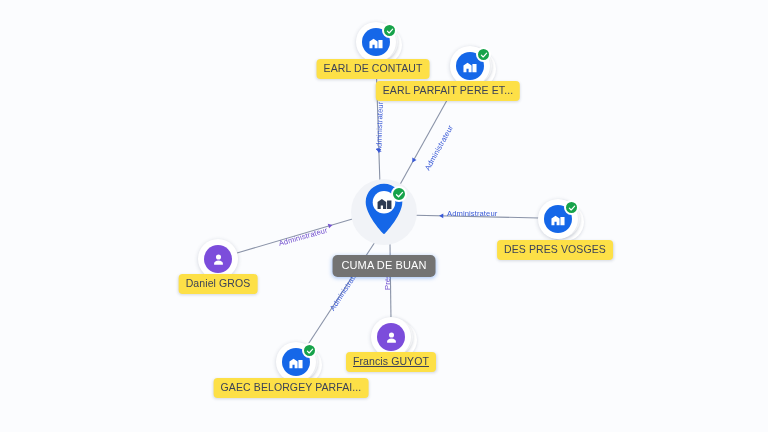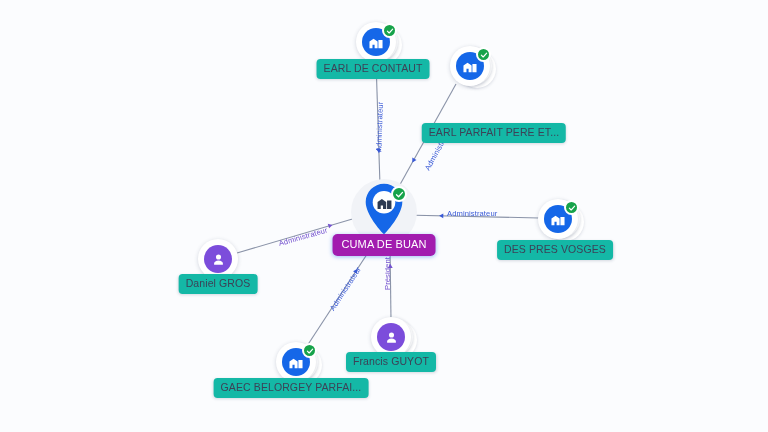--- a/index.html
+++ b/index.html
@@ -151,32 +151,33 @@
 
   
   .node-label {
     position: absolute;
     transform: translateX(-50%);
     white-space: nowrap;
     font-size: 10.5px;
     line-height: 1;
     padding: 4px 7px 5px 7px;
     border-radius: 4px;
-    background: #14b8a6;
+    background: #fde047;
     color: #3c4257;
     box-shadow: 0 1px 3px rgba(40,55,90,0.18);
     letter-spacing: 0.1px;
   }
   .node-label.primary {
-    background: #a21caf;
+    background: #737373;
     color: #ffffff;
     font-size: 11px;
     border-radius: 5px;
     padding: 5px 9px 6px 9px;
     box-shadow: 0 1px 4px rgba(21,103,232,0.40);
+    margin-top: 21px;
   }
 
   
   .edge-label {
     position: absolute;
     white-space: nowrap;
     font-size: 7.6px;
     line-height: 1;
     letter-spacing: 0.1px;
     transform-origin: 0 50%;
@@ -327,21 +328,21 @@
             </svg>
           </div>
           <div class="pin-badge">
             <svg width="9" height="9" viewBox="0 0 24 24" aria-hidden="true">
               <path d="M4 12.5 9.5 18 20 6.5" fill="none" stroke="#ffffff" stroke-width="3.4" stroke-linecap="round" stroke-linejoin="round"></path>
             </svg>
           </div>
         </div>
       </div>
       <div class="node-label" style="left: 373px; top: 59px;">EARL DE CONTAUT</div>
-      <div class="node-label" style="left: 494px; top: 81px; margin-top: 42px;">EARL PARFAIT PERE ET...</div>
+      <div class="node-label" style="left: 448px; top: 81px;">EARL PARFAIT PERE ET...</div>
       <div class="node-label" style="left: 555px; top: 240px;">DES PRES VOSGES</div>
       <div class="node-label" style="left: 218px; top: 274px;">Daniel GROS</div>
-      <div class="node-label" style="left: 391px; top: 352px;">Francis GUYOT</div>
+      <div class="node-label" style="left: 391px; top: 352px; text-decoration: underline;">Francis GUYOT</div>
       <div class="node-label" style="left: 291px; top: 378px;">GAEC BELORGEY PARFAI...</div>
       <div class="node-label primary" style="left: 384px; top: 234px;">CUMA DE BUAN</div>
     </div>
 
 </div>
 
 </body></html>

